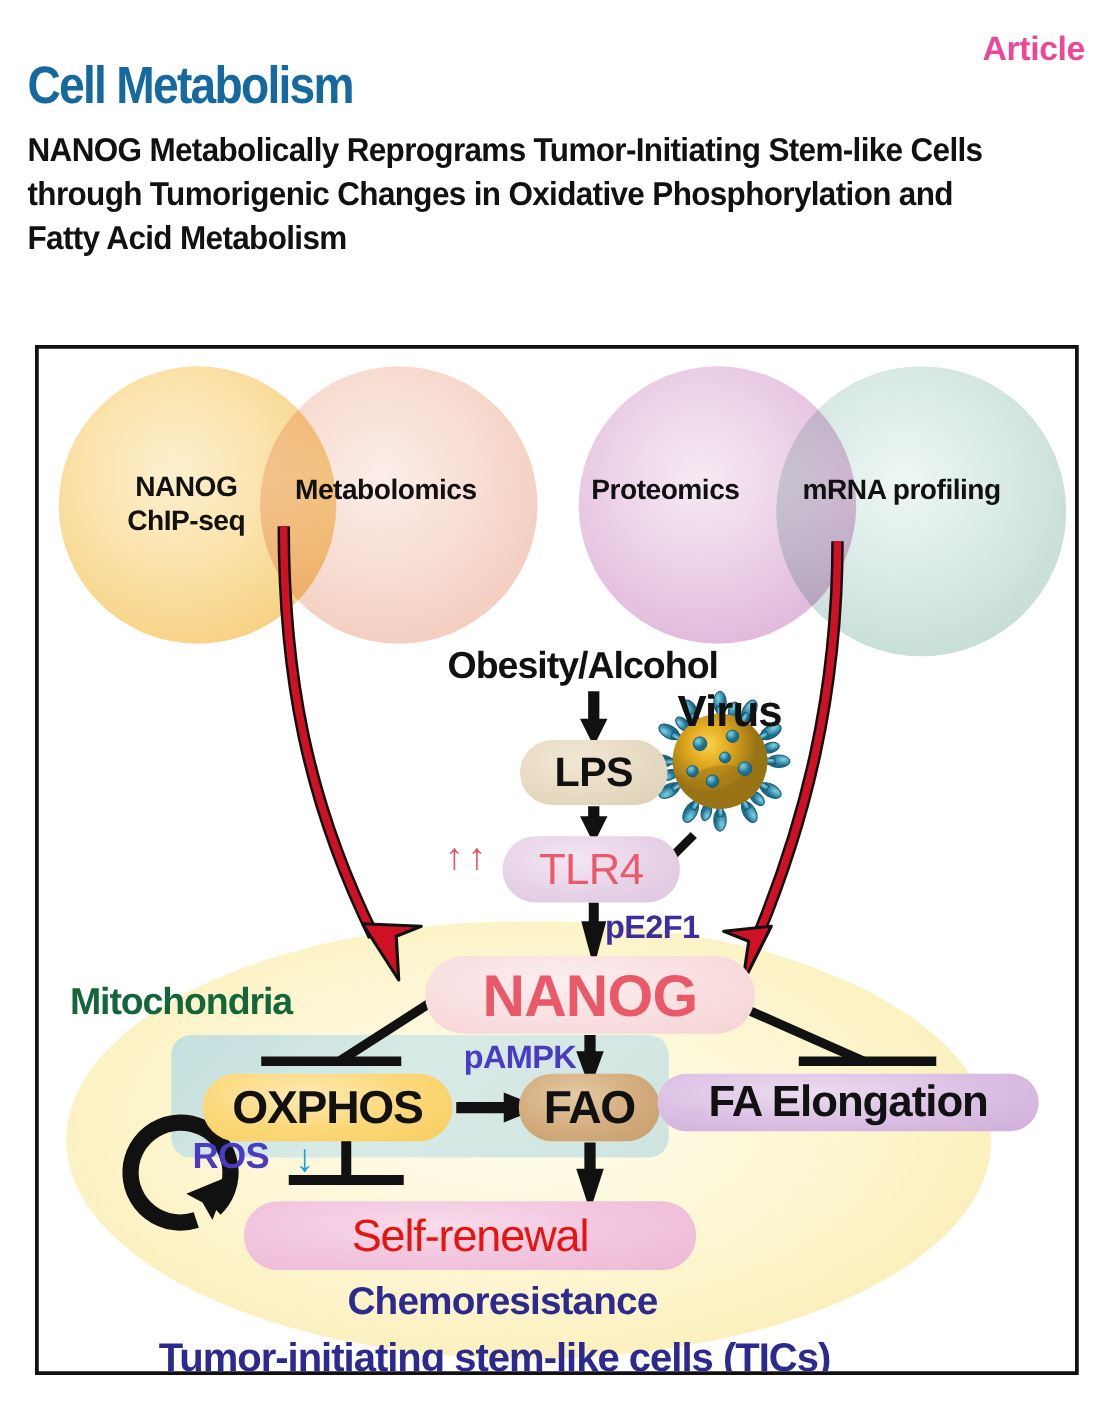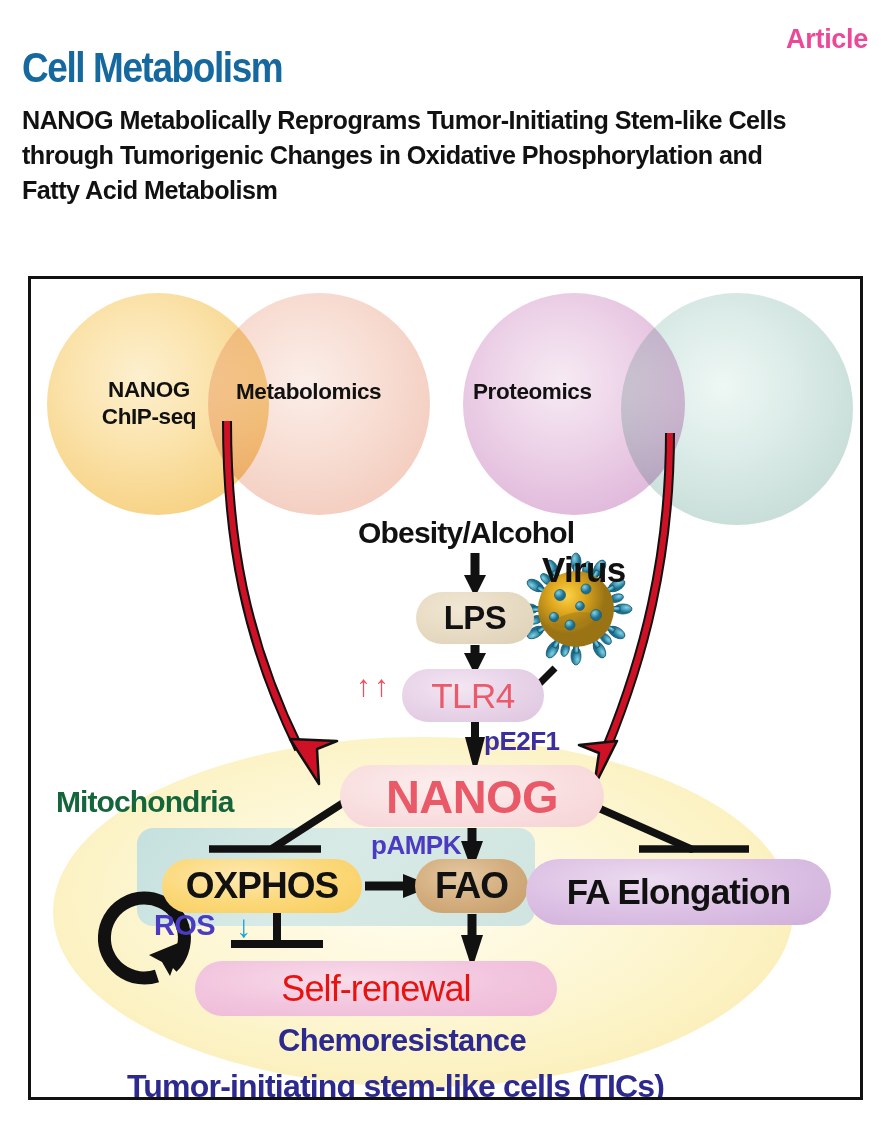--- a/index.html
+++ b/index.html
@@ -136,21 +136,21 @@
   }
   #pill-oxphos .node-text { font-size: 37px; font-weight: bold; color: #111; letter-spacing: -1px; }
 
   #pill-fao {
     left: 384px; top: 580px; width: 113px; height: 54px;
     background: radial-gradient(ellipse at 40% 32%, #e4c9a3 0%, #d3ad7e 52%, #c79d6b 100%);
   }
   #pill-fao .node-text { font-size: 37px; font-weight: bold; color: #111; letter-spacing: -1px; }
 
   #pill-fa-elongation {
-    left: 495px; top: 580px; width: 305px; height: 66px;
+    left: 495px; top: 580px; width: 305px; height: 46px;
     background: radial-gradient(ellipse at 40% 32%, #ecdcf0 0%, #dcc0e4 52%, #ceaed9 100%);
   }
   #pill-fa-elongation .node-text { font-size: 35px; font-weight: bold; color: #111; letter-spacing: -0.8px; }
 
   #pill-self-renewal {
     left: 164px; top: 682px; width: 362px; height: 55px;
     background: radial-gradient(ellipse at 42% 34%, #f8dcea 0%, #f2c5de 52%, #eeb8d6 100%);
   }
   #pill-self-renewal .node-text { font-size: 36px; font-weight: normal; color: #e8130e; letter-spacing: -0.9px; }
 
@@ -204,20 +204,21 @@
     <div class="omics-circle" id="circle-nanog-chipseq">
       <span class="omics-label">NANOG
 ChIP-seq</span>
     </div>
     <div class="omics-circle" id="circle-metabolomics"></div>
     <div class="omics-circle" id="circle-proteomics"></div>
     <div class="omics-circle" id="circle-mrna-profiling"></div>
 
     <div class="free-label" style="left:205px; top:100px; font-size:22.5px; color:#111; letter-spacing:-0.4px;">Metabolomics</div>
     <div class="free-label" style="left:442px; top:100px; font-size:22.5px; color:#111; letter-spacing:-0.4px;">Proteomics</div>
+    <div class="free-label" style="left:611px; top:100px; font-size:22.5px; color:#111; letter-spacing:-0.4px;">mRNA profiling</div>
 
     <svg id="overlay-svg" viewBox="0 0 835 824">
       <defs>
         <marker id="blk-arrow" markerWidth="11" markerHeight="11" refX="2.2" refY="4" orient="auto" markerUnits="strokeWidth">
           <path d="M0,0 L0,8 L8,4 z" fill="#111111"></path>
         </marker>
         <radialGradient id="virus-body" cx="38%" cy="32%">
           <stop offset="0%" stop-color="#fcd34a"></stop>
           <stop offset="45%" stop-color="#e0a81f"></stop>
           <stop offset="100%" stop-color="#9a7414"></stop>

